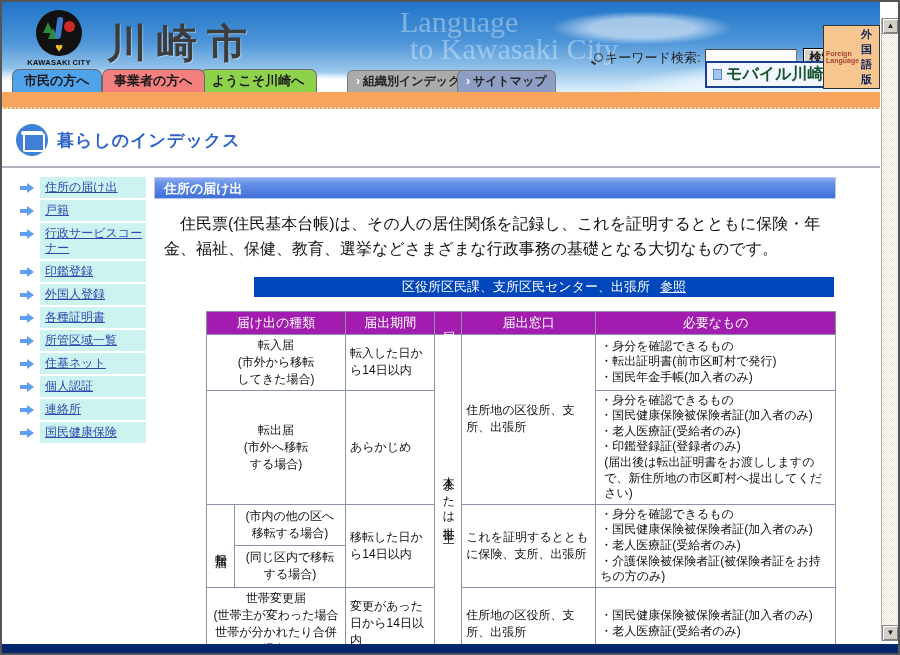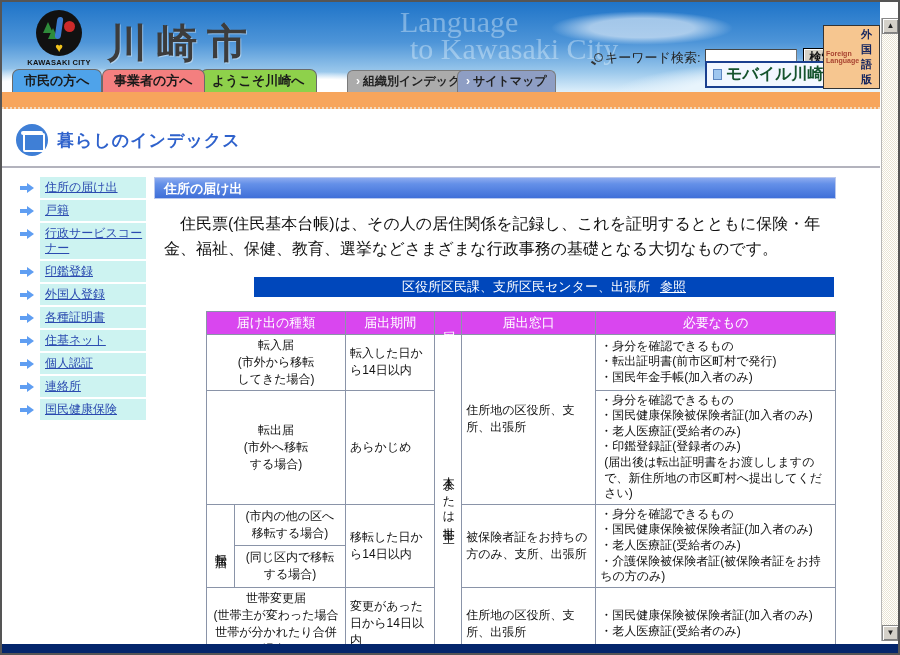--- a/index.html
+++ b/index.html
@@ -98,21 +98,21 @@
   .page-title-bar { height:22px; line-height:21px; padding-left:9px; color:#fff; font-size:13px; font-weight:bold;
     background:linear-gradient(180deg,#8cabef 0%,#6490e8 30%,#3f6fd8 100%); border:1px solid #b9c8ee; }
   .intro { margin:13px 6px 0 10px; font-size:16px; line-height:1.55; color:#111; }
   .ref-bar { margin:15px 0 0 100px; width:580px; height:20px; line-height:20px; text-align:center;
     background:#0047bb; color:#fff; font-size:13px; }
   .ref-bar a { color:#fff; margin-left:10px; cursor:pointer; text-decoration:underline; }
 
   
   table.proc { border-collapse:collapse; margin:14px 0 0 52px; font-size:12px; color:#111; table-layout:fixed; }
   table.proc th, table.proc td { border:1px solid #8a94a8; padding:2px 4px; vertical-align:middle; }
-  table.proc th { background:#d946ef; color:#fff; font-weight:normal; font-size:13px; text-align:center; }
+  table.proc th { background:#a21caf; color:#fff; font-weight:normal; font-size:13px; text-align:center; }
   td.c-type { text-align:center; }
   td.c-needs { vertical-align:middle; }
   .prel { white-space:pre-line; }
   .vert { display:inline-block; writing-mode:vertical-rl; text-orientation:upright; letter-spacing:2px; }
   .needs-line { line-height:1.3; }
   .needs-note { line-height:1.3; padding-left:4px; }
   .w-type1 { width:28px; } .w-type2 { width:112px; } .w-period { width:90px; }
   .w-person { width:26px; } .w-window { width:135px; } .w-needs { width:242px; }
   th.h-person { padding:2px 1px; }
 
@@ -204,20 +204,24 @@
       <div class="side-item">
         <span class="side-arrow"></span>
         <span class="side-label"><span>外国人登録</span></span>
       </div>
       <div class="side-item">
         <span class="side-arrow"></span>
         <span class="side-label"><span>各種証明書</span></span>
       </div>
       <div class="side-item">
         <span class="side-arrow"></span>
+        <span class="side-label"><span>所管区域一覧</span></span>
+      </div>
+      <div class="side-item">
+        <span class="side-arrow"></span>
         <span class="side-label"><span>住基ネット</span></span>
       </div>
       <div class="side-item">
         <span class="side-arrow"></span>
         <span class="side-label"><span>個人認証</span></span>
       </div>
       <div class="side-item">
         <span class="side-arrow"></span>
         <span class="side-label"><span>連絡所</span></span>
       </div>
@@ -270,21 +274,21 @@
             <div class="needs-line">・印鑑登録証(登録者のみ)</div>
             <div class="needs-note">(届出後は転出証明書をお渡ししますので、新住所地の市区町村へ提出してください)</div>
           </td>
         </tr>
 
         <tr>
           <td rowspan="2" class="w-type1" style="text-align:center;"><span class="vert">転居届</span></td>
           <td class="c-type prel w-type2">(市内の他の区へ
 移転する場合)</td>
           <td rowspan="2">移転した日から14日以内</td>
-          <td rowspan="2">被保険者証をお持ちの方のみ、支所、出張所</td>
+          <td rowspan="2">これを証明するとともに保険、支所、出張所</td>
           <td rowspan="2" class="c-needs">
             <div class="needs-line">・身分を確認できるもの</div>
             <div class="needs-line">・国民健康保険被保険者証(加入者のみ)</div>
             <div class="needs-line">・老人医療証(受給者のみ)</div>
             <div class="needs-line">・介護保険被保険者証(被保険者証をお持ちの方のみ)</div>
           </td>
         </tr>
         <tr>
           <td class="c-type prel">(同じ区内で移転
 する場合)</td>

